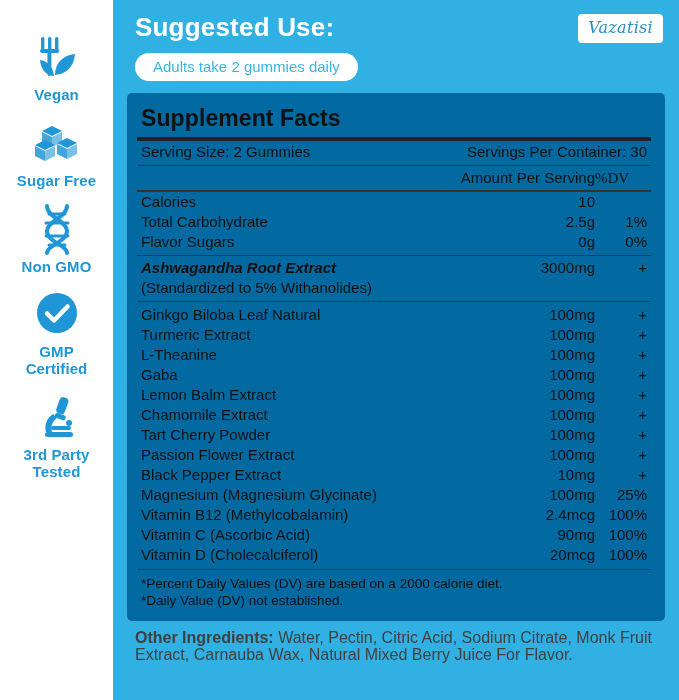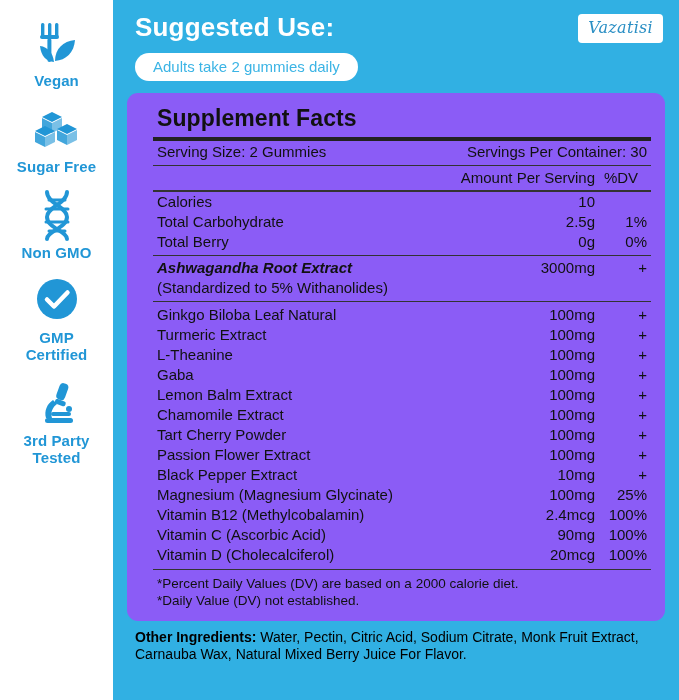--- a/index.html
+++ b/index.html
@@ -20,21 +20,21 @@
     display: flex;
     background: #ffffff;
   }
   
   .rail {
     width: 113px;
     background: #ffffff;
     display: flex;
     flex-direction: column;
     align-items: flex-end;
-    padding-top: 14px;
+    padding-top: 28px;
     box-sizing: border-box;
   }
   .badge {
     width: 100%;
     display: flex;
     flex-direction: column;
     align-items: center;
     margin-bottom: 10px;
   }
   .badge-icon {
@@ -95,24 +95,24 @@
     color: #2b8fc4;
     font-family: "DejaVu Serif", serif;
     font-style: italic;
     font-size: 16px;
     line-height: 1;
     letter-spacing: .3px;
   }
 
   
   .facts {
-    background: #8b5cf6;
-    border-radius: 11px;
+    background: #0369a1;
+    border-radius: 5px;
     margin-top: 12px;
-    padding: 10px 14px 10px 26px;
+    padding: 10px 14px 10px 10px;
     box-sizing: border-box;
     color: #111111;
   }
   .facts-title {
     font-size: 23px;
     font-weight: bold;
     margin: 2px 0 5px 4px;
     letter-spacing: .1px;
   }
   .rule-hair { border-bottom: 1px solid #333; }
@@ -126,34 +126,34 @@
     line-height: 20px;
     padding: 0 4px;
   }
   .row .nm { flex: 1; text-align: left; }
   .row .amt { width: 92px; text-align: right; }
   .row .dv { width: 52px; text-align: right; }
 
   .serving-row { justify-content: space-between; padding: 1px 4px 3px 4px; }
   .hdr-row { justify-content: flex-end; padding: 2px 4px 2px 4px; }
   .hdr-row .amt-h { }
-  .hdr-row .dv-h { width: 52px; text-align: center; }
+  .hdr-row .dv-h { width: 52px; text-align: left; font-family: Liberation Serif, serif; }
 
   .bold { font-weight: bold; font-style: italic; }
   .sub { font-size: 15px; }
 
   .footnotes {
     font-size: 13.5px;
     line-height: 17px;
     padding: 5px 4px 2px 4px;
   }
 
   .other {
-    color: #000000;
-    font-size: 14px;
+    color: #404040;
+    font-size: 16px;
     line-height: 17px;
     padding: 8px 6px 2px 8px;
   }
   .other b { font-weight: bold; }
 
   
   svg { display: block; }
 </style>
 </head>
 <body>
@@ -287,21 +287,21 @@
           <span class="nm">Calories</span>
           <span class="amt">10</span>
           <span class="dv"></span>
         </div>
         <div class="row">
           <span class="nm">Total Carbohydrate</span>
           <span class="amt">2.5g</span>
           <span class="dv">1%</span>
         </div>
         <div class="row">
-          <span class="nm">Total Berry</span>
+          <span class="nm">Flavor Sugars</span>
           <span class="amt">0g</span>
           <span class="dv">0%</span>
         </div>
       </div>
       <div class="rule-hair" style="margin-top:3px;"></div>
 
       <div style="padding-top:2px;">
         <div class="row">
           <span class="nm bold">Ashwagandha Root Extract</span>
           <span class="amt">3000mg</span>

